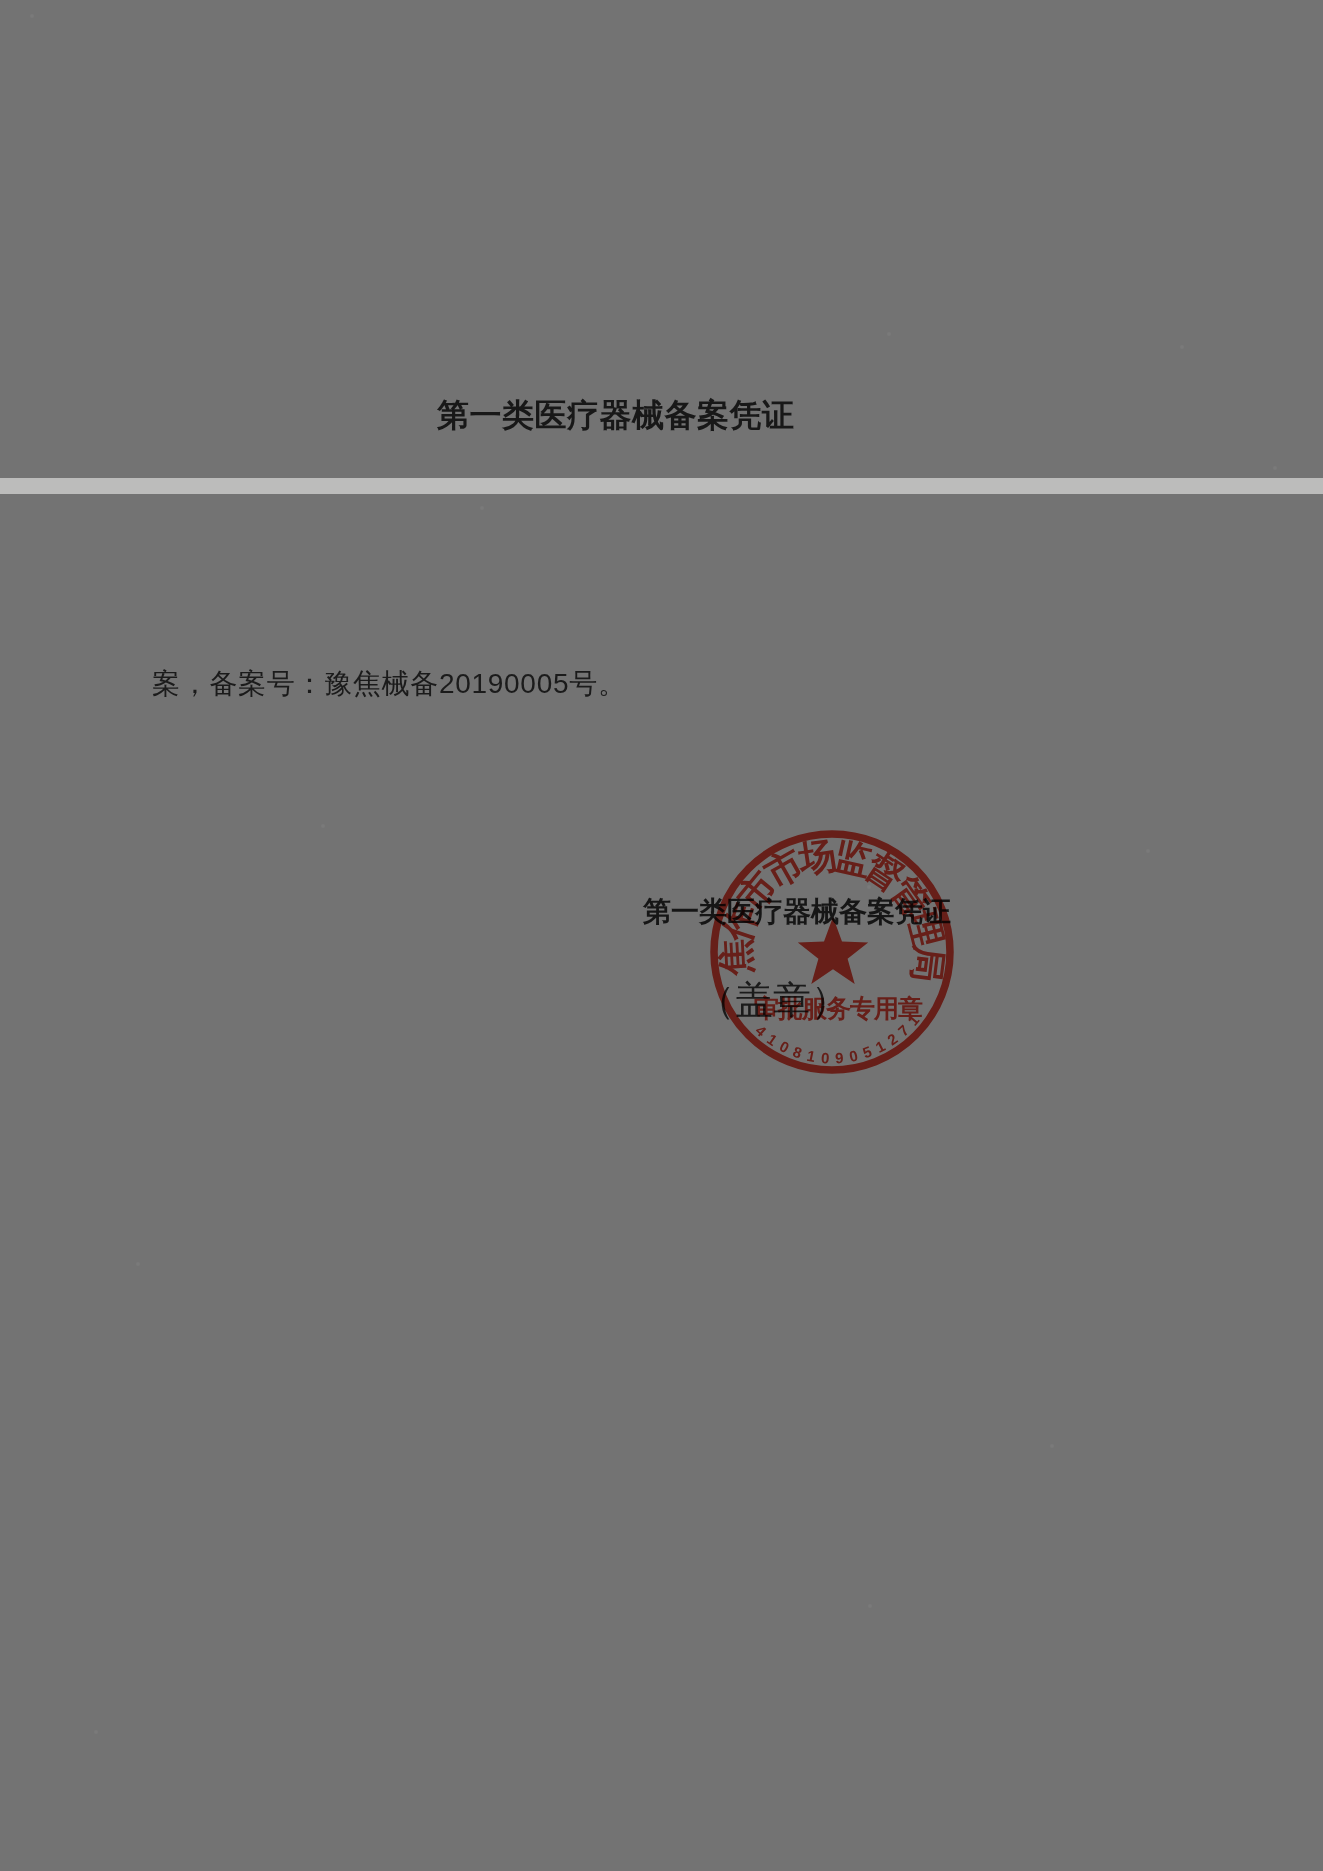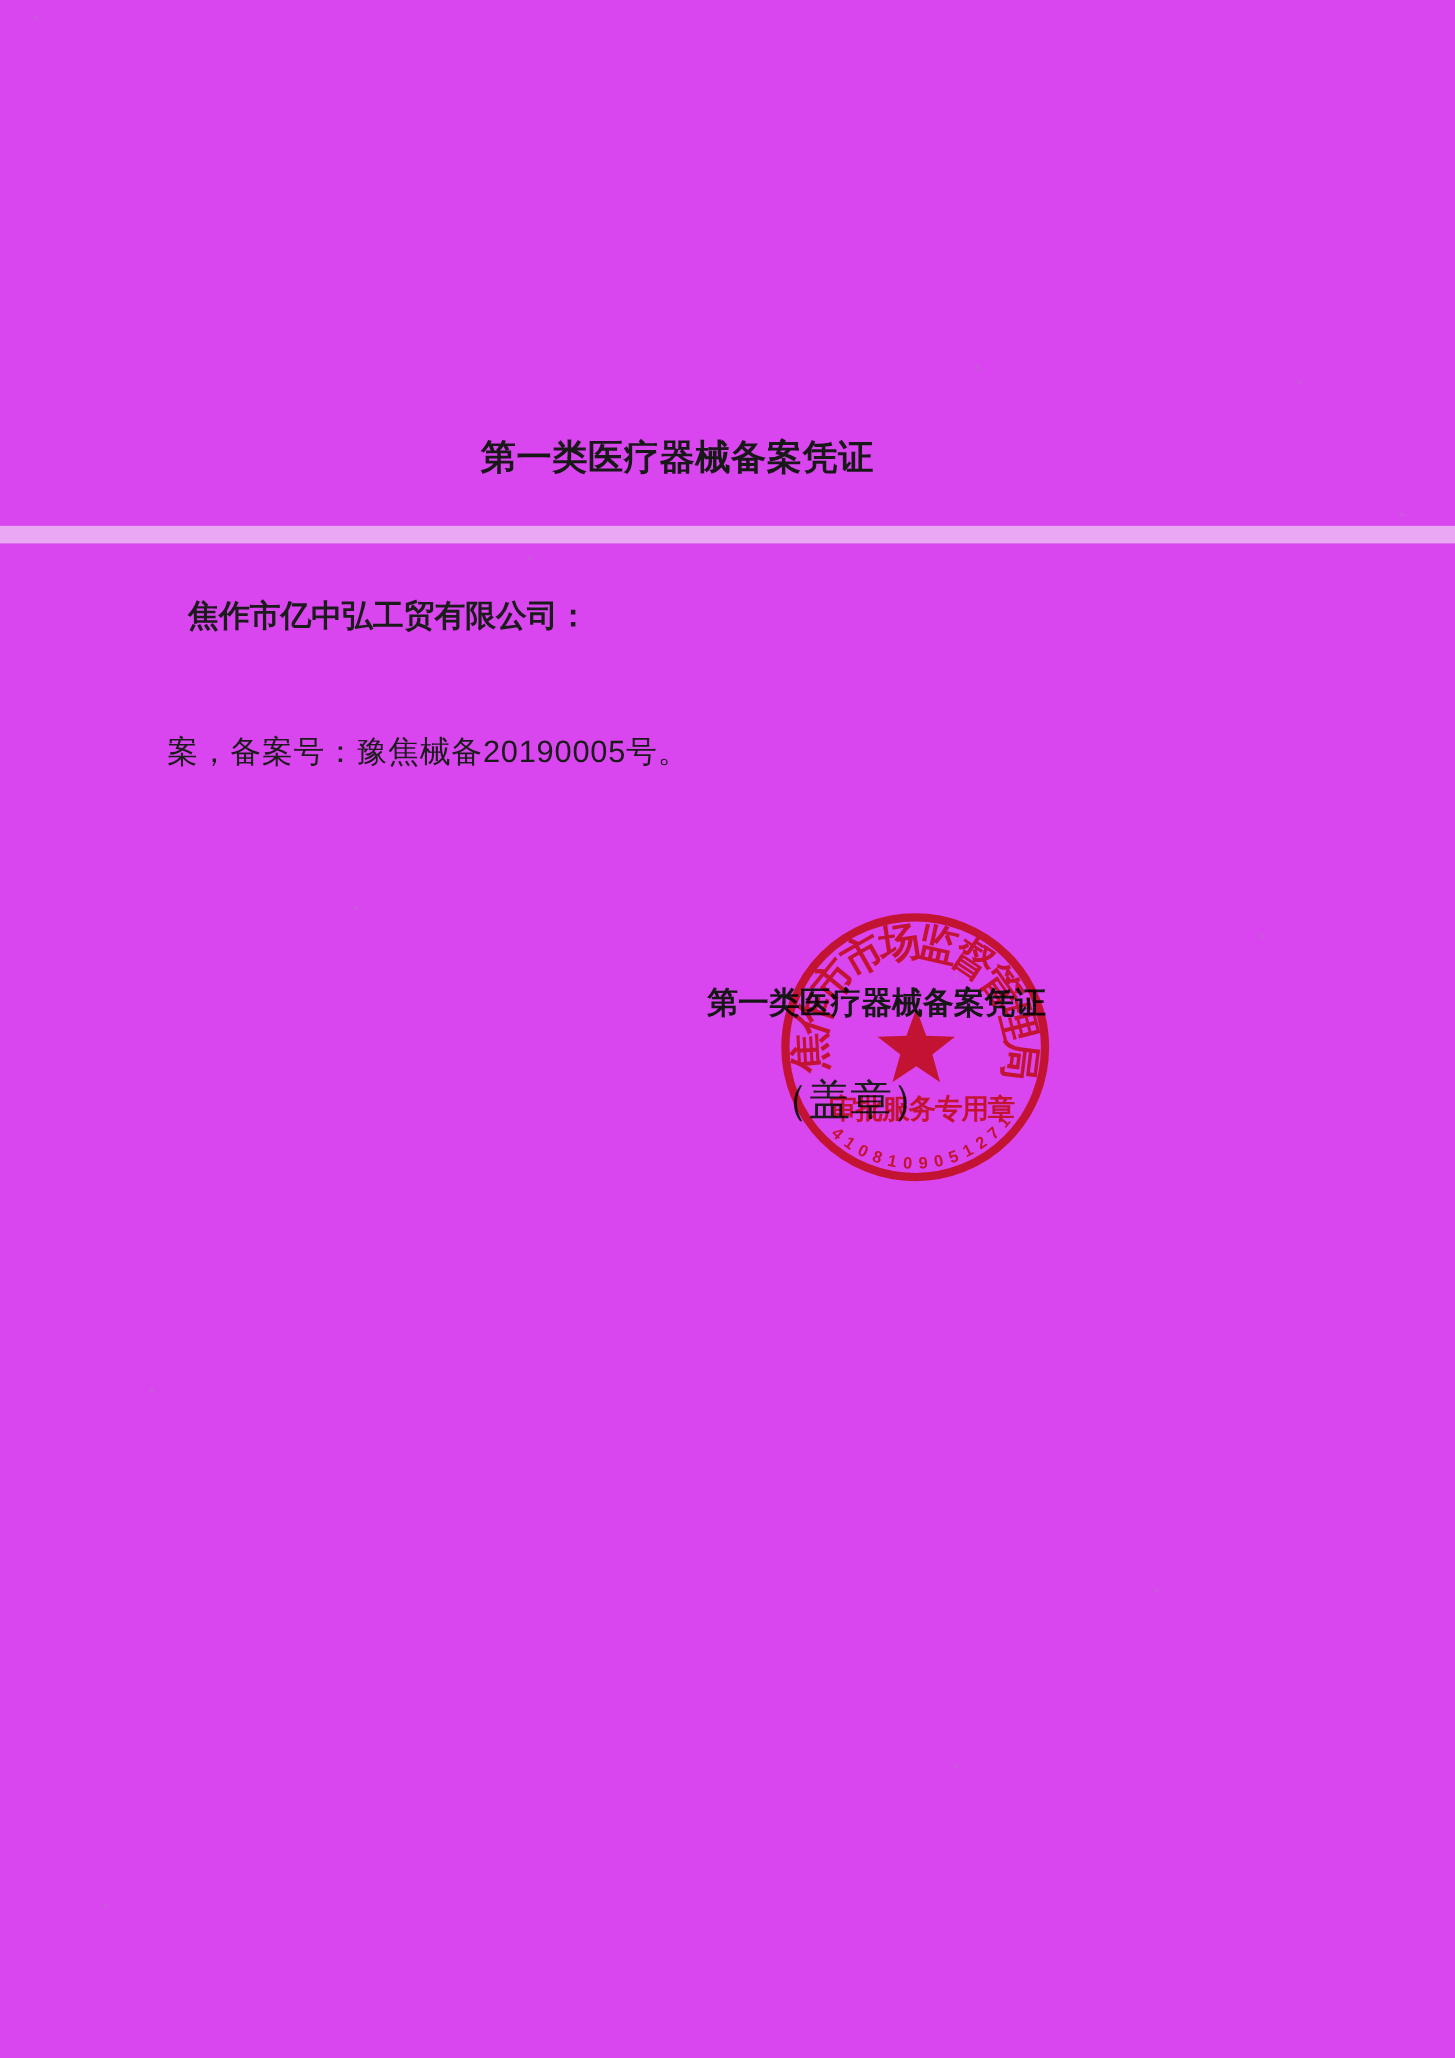--- a/index.html
+++ b/index.html
@@ -6,21 +6,21 @@
     margin: 0;
     padding: 0;
     background: #e9e9e9;
     font-family: "Liberation Sans", sans-serif;
   }
   .page {
     position: relative;
     width: 1323px;
     height: 1871px;
     margin: 0 auto;
-    background: #d946ef;
+    background: #737373;
     overflow: hidden;
     color: #1d1d1d;
   }
   
   .scan-band {
     position: absolute;
     left: 0; top: 478px;
     width: 100%; height: 16px;
     background: #f7f7f6;
     opacity: .55;
@@ -116,21 +116,20 @@
 </style>
 </head>
 <body>
 
 <div class="page">
 
   <div class="scan-band"></div>
 
   <div class="title">第一类医疗器械备案凭证</div>
 
-  <div class="addressee">焦作市亿中弘工贸有限公司：</div>
 
 
   <div class="body-line body-line-2">案，备案号：豫焦械备20190005号。</div>
 
   <div class="issuer">第一类医疗器械备案凭证</div>
 
   <div class="seal-note">（盖章）</div>
 
 
   <svg class="stamp" id="stamp-svg" viewBox="-160 -160 320 320" xmlns="http://www.w3.org/2000/svg">

